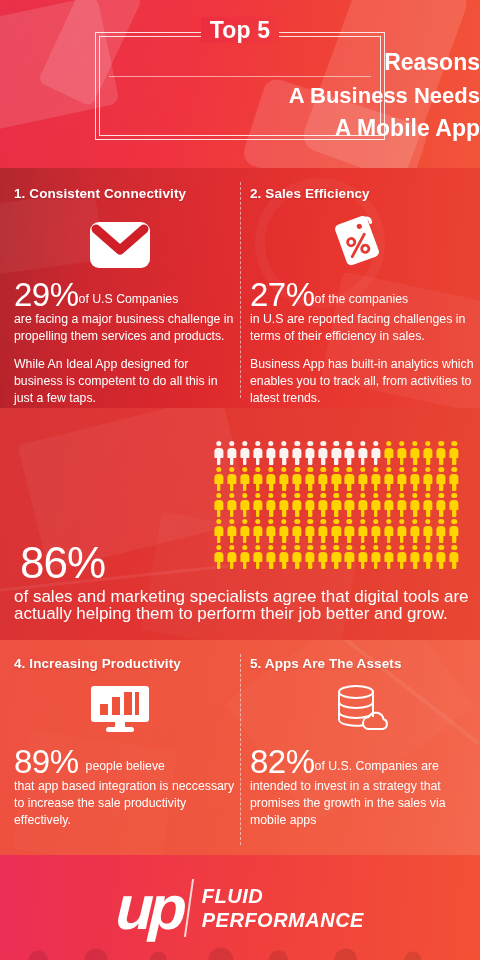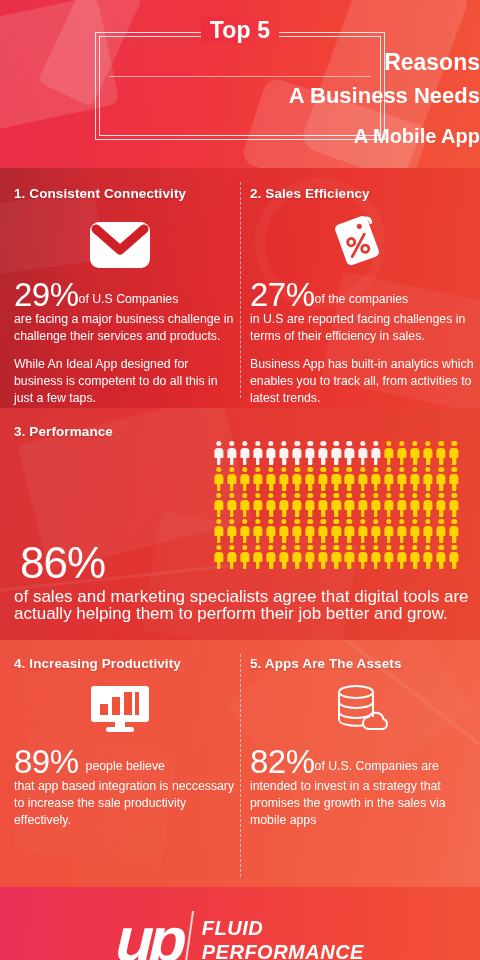--- a/index.html
+++ b/index.html
@@ -53,39 +53,39 @@
     padding:0 9px;
     color:#fff; font-size:23px; font-weight:bold; letter-spacing:.2px;
     line-height:26px;
   }
   .title-l2, .title-l3, .title-l4 {
     position:absolute; width:480px; left:0; text-align:right;
     color:#fff; font-weight:bold; z-index:4;
   }
   .title-l2 { top:49px; font-size:23px; }
   .title-l3 { top:83px; font-size:22px; }
-  .title-l4 { top:115px; font-size:20px;margin-top:10px; }
+  .title-l4 { top:115px; font-size:23px; }
 
   
   .band { position:relative; width:480px; overflow:hidden; }
 
   .band-a {
     height:240px;
     background:
       linear-gradient(125deg, rgba(255,255,255,.05) 0%, rgba(255,255,255,0) 55%),
       linear-gradient(95deg, #b01c24 0%, #cb2129 18%, #df2a2d 45%, #e8362f 70%, #ea4433 100%);
   }
   .band-b {
     height:232px;
     background:
       linear-gradient(120deg, rgba(255,255,255,.05) 0%, rgba(255,255,255,0) 60%),
       linear-gradient(100deg, #d62a2c 0%, #e0302e 30%, #e43a31 60%, #e84733 100%);
   }
   .band-c {
-    height:247px;
+    height:215px;
     background:
       linear-gradient(115deg, rgba(255,255,255,.04) 0%, rgba(255,255,255,0) 55%),
       linear-gradient(100deg, #ed4a39 0%, #ef533c 35%, #f15d43 70%, #f4695049 100%),
       linear-gradient(100deg,#ee4c3a,#f36a50);
   }
   .band-footer {
     height:105px;
     background:
       linear-gradient(95deg, #ec2f57 0%, #ee3449 25%, #f03f3d 55%, #f35136 100%);
     position:relative; overflow:hidden;
@@ -220,21 +220,21 @@
       <div class="sec-title">1. Consistent Connectivity</div>
     </div>
     <div class="icon-wrap" style="position:absolute;left:60px;top:52px;width:120px;">
       <svg width="64" height="50" viewBox="0 0 64 50" style="margin:0 auto;">
         <rect x="2" y="2" width="60" height="46" rx="9" fill="#ffffff"></rect>
         <path d="M8 9 L32 30 L56 9" fill="none" stroke="#cf2027" stroke-width="9" stroke-linecap="round" stroke-linejoin="round"></path>
       </svg>
     </div>
     <div class="cell cell-l" style="top:110px;">
       <span class="pct">29%</span><span class="pct-sm body-text">of U.S Companies</span>
-      <div class="body-text" style="margin-top:-1px;">are facing a major business challenge in challenge their services and products.</div>
+      <div class="body-text" style="margin-top:-1px;">are facing a major business challenge in propelling them services and products.</div>
       <div class="body-text2" style="margin-top:11px;">While An Ideal App designed for business is competent to do all this in just a few taps.</div>
     </div>
 
     <div class="cell cell-r" style="top:18px;">
       <div class="sec-title">2. Sales Efficiency</div>
     </div>
     <div class="icon-wrap" style="position:absolute;left:300px;top:44px;width:120px;">
       <svg width="54" height="56" viewBox="0 0 54 56" style="margin:0 auto;">
         <g transform="rotate(-20 27 28)">
           <path d="M12 6 H36 a5 5 0 0 1 5 5 V44 a5 5 0 0 1 -5 5 H12 a5 5 0 0 1 -5 -5 V11 a5 5 0 0 1 5 -5 Z" fill="#ffffff"></path>
@@ -252,23 +252,20 @@
       <div class="body-text" style="margin-top:-1px;">in U.S are reported facing challenges in terms of their efficiency in sales.</div>
       <div class="body-text2" style="margin-top:11px;">Business App has built-in analytics which enables you to track all, from activities to latest trends.</div>
     </div>
   </div>
 
   <div class="band band-b">
     <div class="tex tex-rect" style="left:30px;top:10px;width:210px;height:130px;transform:rotate(-14deg);"></div>
     <div class="tex tex-rect" style="left:150px;top:120px;width:200px;height:120px;transform:rotate(10deg);opacity:.6;"></div>
     <div class="tex tex-line" style="left:-30px;top:170px;width:260px;height:3px;transform:rotate(-6deg);"></div>
 
-    <div class="cell cell-l" style="top:16px;">
-      <div class="sec-title">3. Performance</div>
-    </div>
   </div>
 
   <div class="people-grid" id="people-grid">
       <div class="person white">
         <i class="p-head"></i>
         <i class="p-body"></i>
         <i class="p-legL"></i>
         <i class="p-legR"></i>
       </div>
       <div class="person white">

